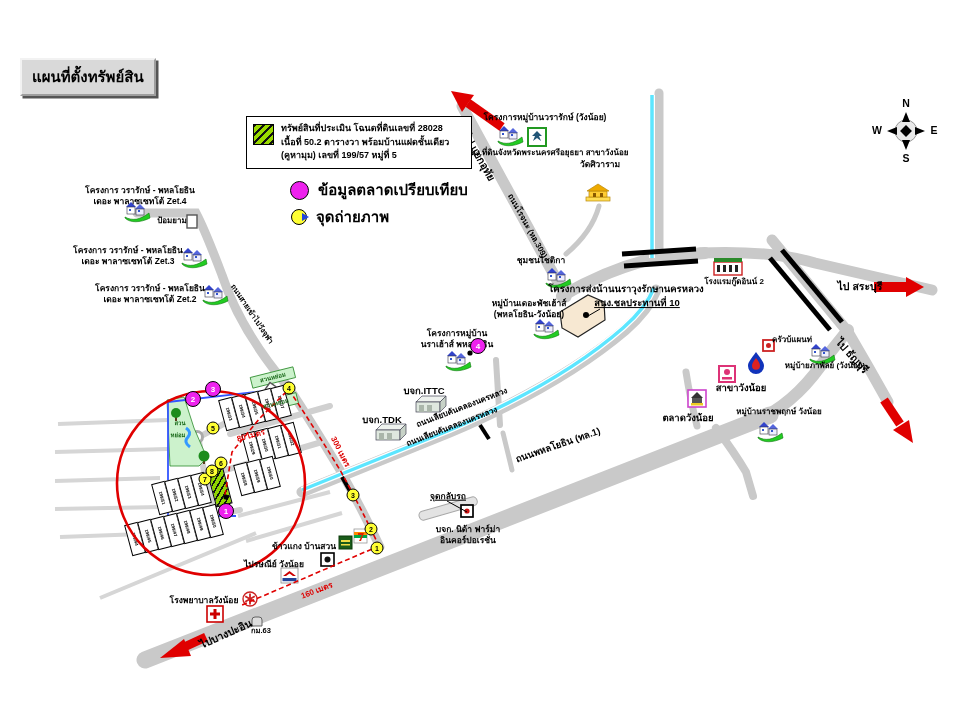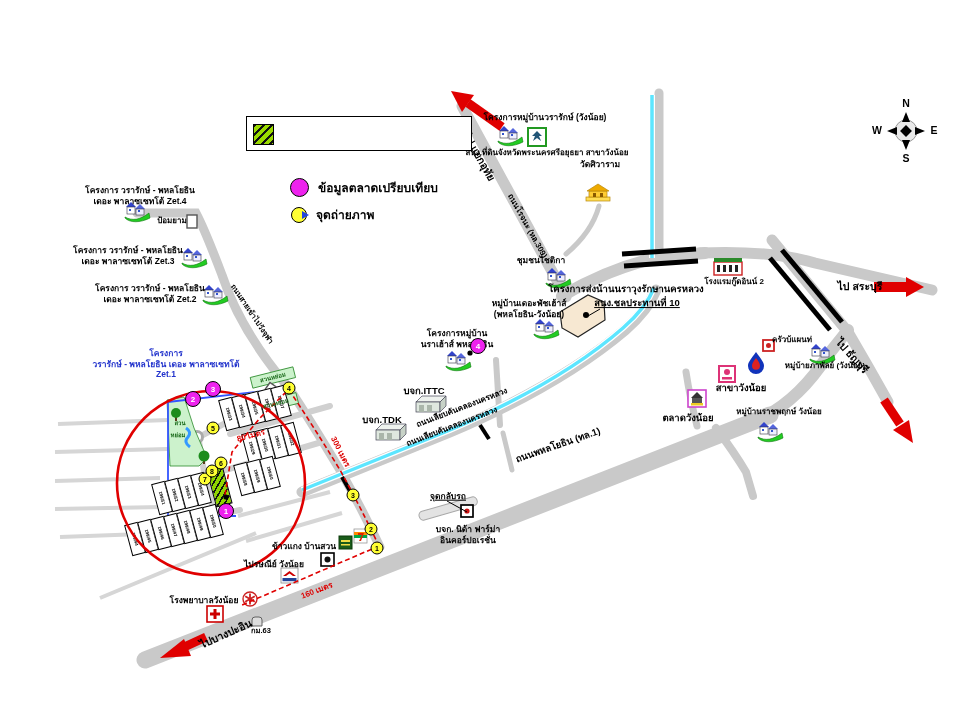--- a/index.html
+++ b/index.html
@@ -25,21 +25,21 @@
 
   .legend-box{position:absolute;left:246px;top:116px;width:212px;z-index:15;background:#fff;
        border:1.6px solid #000;padding:5px 6px 5px 6px;display:flex;gap:7px;}
   .hatch{width:19px;height:19px;flex:none;border:1.4px solid #000;margin-top:2px;
        background:repeating-linear-gradient(135deg,#111 0 2px,#9ada00 2px 6px);}
   .legend-text{font-weight:bold;font-size:9px;line-height:1.5;white-space:pre-line;}
   .legend-row{position:absolute;z-index:15;display:flex;align-items:center;gap:9px;}
   .cmp-key{width:17px;height:17px;border-radius:50%;background:#ee22ee;border:1.2px solid #000;flex:none;}
   .pho-key{width:14px;height:14px;border-radius:50%;background:#ffff33;border:1.2px solid #000;flex:none;position:relative;}
   .pho-key::after{content:"";position:absolute;right:-7px;top:3px;border:4px solid transparent;border-left:7px solid #2244dd;}
-  .legend-lab{font-weight:bold;font-size:12px;}
+  .legend-lab{font-weight:bold;font-size:15px;}
 
   .cmp,.pho{position:absolute;border-radius:50%;display:flex;align-items:center;justify-content:center;
        transform:translate(-50%,-50%);font-weight:bold;}
   .cmp{width:14px;height:14px;background:#ee22ee;border:1.2px solid #000;color:#fff;font-size:8px;}
   .pho{width:11px;height:11px;background:#ffff33;border:1px solid #000;color:#000;font-size:7px;}
 
   .plot{position:absolute;width:12px;height:30px;background:#fff;border:0.8px solid #000;
        transform:rotate(-15deg);display:flex;align-items:center;justify-content:center;}
   .plot span{writing-mode:vertical-rl;font-size:4.5px;font-weight:bold;color:#000;letter-spacing:0;}
   .subject{position:absolute;left:211px;top:468px;width:15px;height:36px;z-index:6;
@@ -359,23 +359,20 @@
 
 <div id="labels">
 
   <div class="lbl s85" style="left:140px;top:196px">โครงการ วรารักษ์ - พหลโยธิน
 เดอะ พาลาซเซทโต้ Zet.4</div>
   <div class="lbl s8" style="left:172px;top:221px">ป้อมยาม</div>
   <div class="lbl s85" style="left:128px;top:256px">โครงการ วรารักษ์ - พหลโยธิน
 เดอะ พาลาซเซทโต้ Zet.3</div>
   <div class="lbl s85" style="left:150px;top:294px">โครงการ วรารักษ์ - พหลโยธิน
 เดอะ พาลาซเซทโต้ Zet.2</div>
-  <div class="lbl s85 blue" style="left:166px;top:364px">โครงการ
-วรารักษ์ - พหลโยธิน เดอะ พาลาซเซทโต้
-Zet.1</div>
   <div class="lbl s7" style="left:252px;top:314px;--r:56deg">ถนนสายเข้าไปวังจุฬา</div>
 
   <div class="lbl big" style="left:479px;top:157px;--r:60deg">ไป แยกอุทัย</div>
   <div class="lbl s8" style="left:527px;top:226px;--r:61deg">ถนนโรจนะ (ทล.309)</div>
   <div class="lbl s85" style="left:545px;top:117px">โครงการหมู่บ้านวรารักษ์ (วังน้อย)</div>
   <div class="lbl s8" style="left:547px;top:153px">สนง.ที่ดินจังหวัดพระนครศรีอยุธยา สาขาวังน้อย</div>
   <div class="lbl s85" style="left:600px;top:164px">วัดศิวาราม</div>
   <div class="lbl s85" style="left:541px;top:260px">ชุมชนไชติกา</div>
   <div class="lbl s8" style="left:734px;top:282px">โรงแรมกู๊ดอินน์ 2</div>
   <div class="lbl" style="left:626px;top:289px">โครงการส่งน้านนราวุงรักษานครหลวง</div>
@@ -433,23 +430,27 @@
       <div class="pho" style="left: 377px; top: 548px;">1</div>
       <div class="pho" style="left: 371px; top: 529px;">2</div>
       <div class="pho" style="left: 353px; top: 495px;">3</div>
       <div class="pho" style="left: 289px; top: 388px;">4</div>
       <div class="pho" style="left: 213px; top: 428px;">5</div>
       <div class="pho" style="left: 221px; top: 463px;">6</div>
       <div class="pho" style="left: 205px; top: 479px;">7</div>
       <div class="pho" style="left: 212px; top: 471px;">8</div>
     </div>
 
+<div class="title-box">แผนที่ตั้งทรัพย์สิน</div>
 
 <div class="legend-box">
   <div class="hatch"></div>
+  <div class="legend-text">ทรัพย์สินที่ประเมิน โฉนดที่ดินเลขที่  28028
+เนื้อที่ 50.2 ตารางวา พร้อมบ้านแฝดชั้นเดียว
+(คูหามุม) เลขที่ 199/57 หมู่ที่ 5</div>
 </div>
 <div class="legend-row" style="left:290px;top:178px">
   <div class="cmp-key"></div>
   <div class="legend-lab">ข้อมูลตลาดเปรียบเทียบ</div>
 </div>
 <div class="legend-row" style="left:291px;top:205px">
   <div class="pho-key"></div>
   <div class="legend-lab">จุดถ่ายภาพ</div>
 </div>
 

